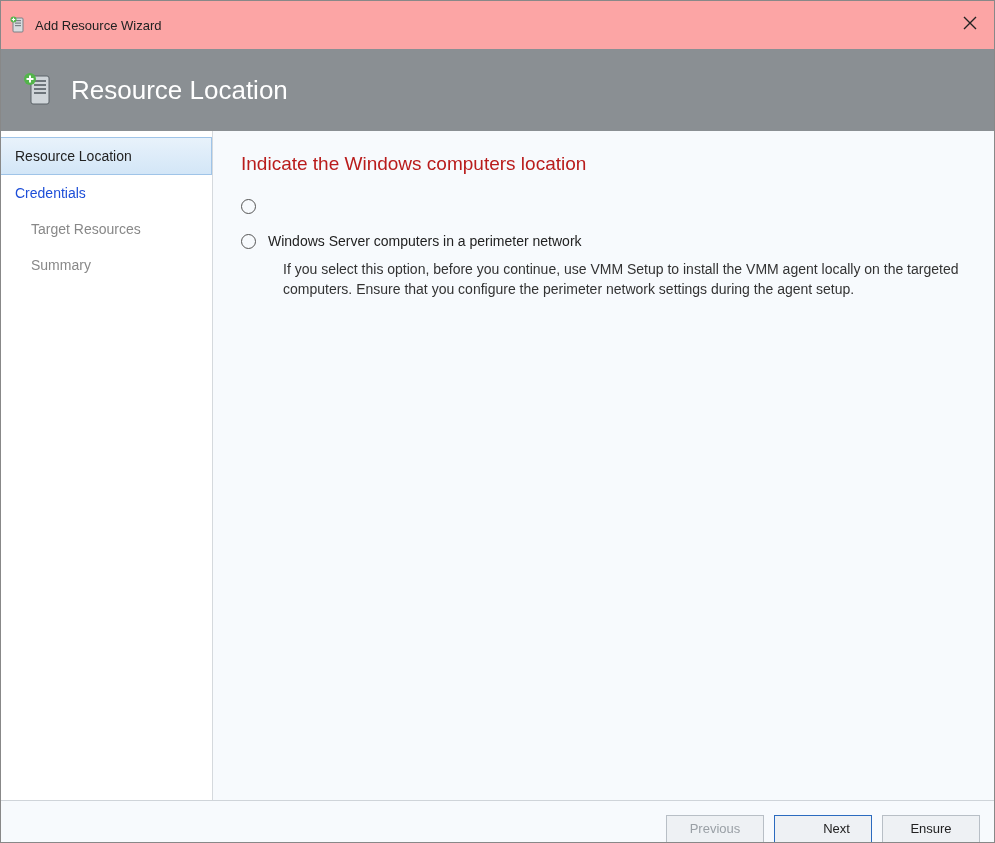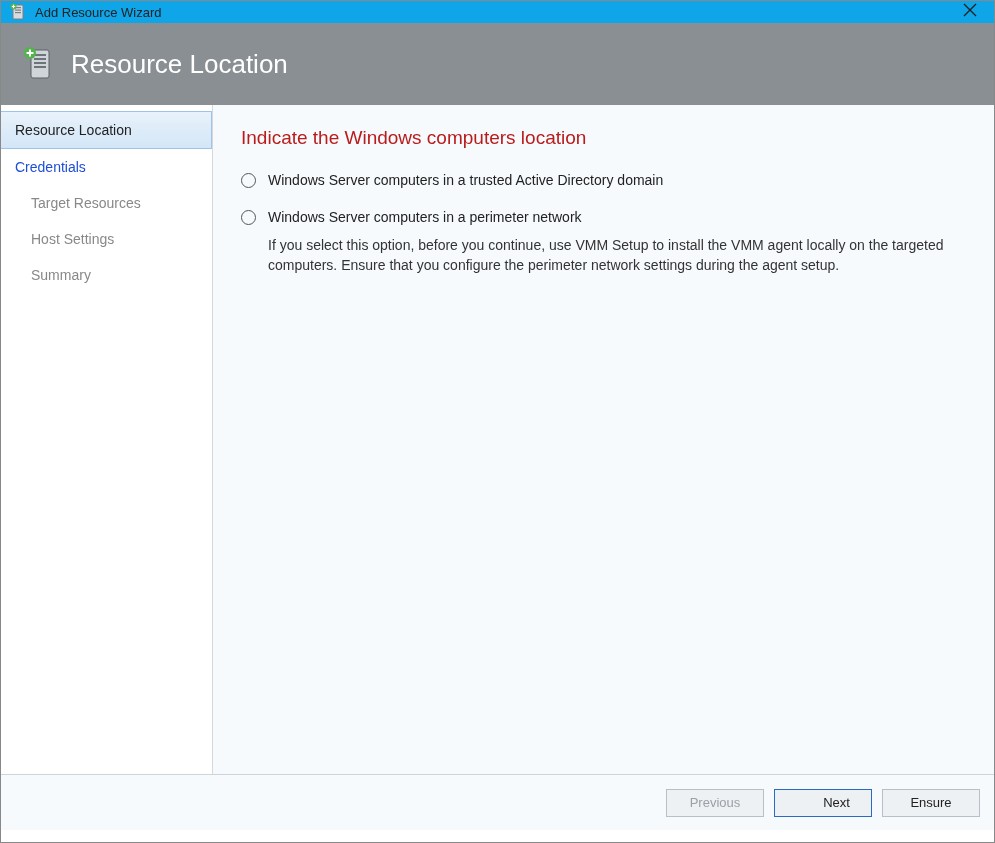--- a/index.html
+++ b/index.html
@@ -10,23 +10,23 @@
       color: #333;
       width: 995px;
       height: 843px;
       overflow: hidden;
       border: 1px solid #888;
     }
     
     .titlebar {
       display: flex;
       align-items: center;
-      height: 22px;
+      height: 48px;
       padding: 0 4px 0 8px;
-      background: #0ea5e9;
+      background: #fca5a5;
     }
     .titlebar .app-icon {
       width: 18px; height: 18px;
       margin-right: 8px;
       position: relative;
     }
     .titlebar .title {
       flex: 1;
       color: #222;
       font-size: 13px;
@@ -118,21 +118,21 @@
       background: #222;
       border-radius: 50%;
       top: 2.6px; left: 2.6px;
     }
     .radio-row .label {
       color: #222;
       font-size: 14px;
       line-height: 1.35;
     }
     .help-text {
-      margin-left: 27px;
+      margin-left: 42px;
       margin-top: -10px;
       color: #333;
       font-size: 14px;
       line-height: 1.45;
       max-width: 700px;
     }
     
     .footer {
       height: 56px;
       border-top: 1px solid #cfd4d9;
@@ -199,30 +199,28 @@
     </svg>
   </span>
   <h1>Resource Location</h1>
 </div>
 
 <div class="body">
   <div class="sidebar">
     <div class="step active">Resource Location</div>
     <div class="step">Credentials</div>
     <div class="step dim">Target Resources</div>
-    <div class="step dim">Host Settings</div>
     <div class="step dim">Summary</div>
   </div>
 
   <div class="content">
     <h2>Indicate the Windows computers location</h2>
 
     <div class="radio-row">
       <span class="radio"></span>
-      <span class="label">Windows Server computers in a trusted Active Directory domain</span>
     </div>
 
 
     <div class="radio-row">
       <span class="radio"></span>
       <span class="label">Windows Server computers in a perimeter network</span>
     </div>
     <div class="help-text">If you select this option, before you continue, use VMM Setup to install the VMM agent locally on the targeted computers. Ensure that you configure the perimeter network settings during the agent setup.</div>
   </div>
 </div>

